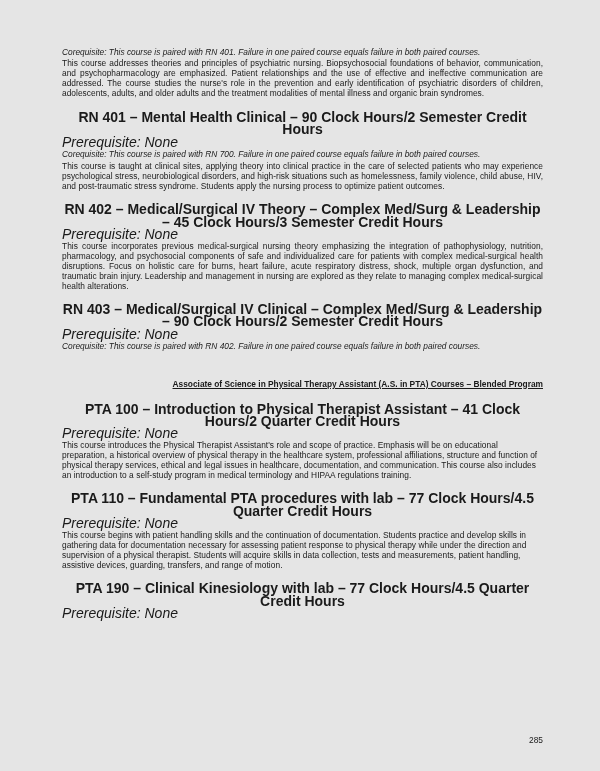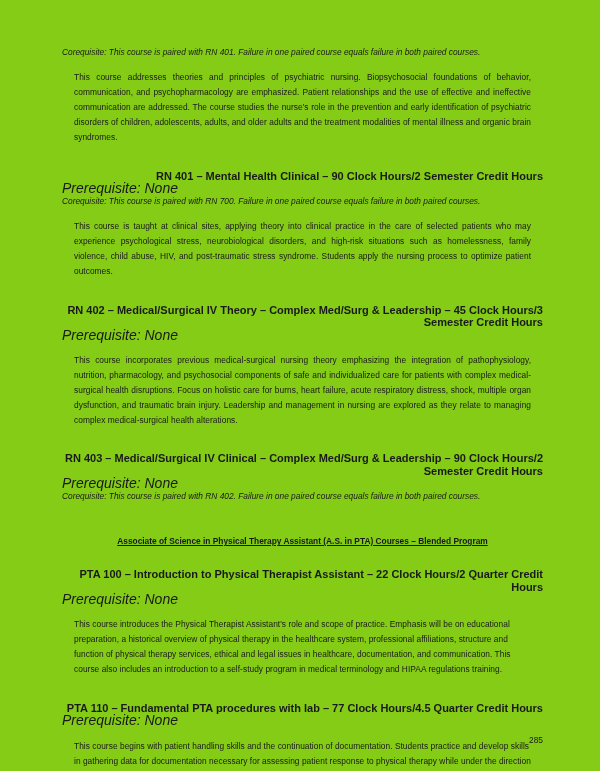--- a/index.html
+++ b/index.html
@@ -9,70 +9,70 @@
     background: #ffffff;
   }
   body {
     font-family: "Liberation Sans", sans-serif;
     color: #1a1a1a;
   }
   .page {
     position: relative;
     width: 600px;
     height: 771px;
-    background: #84cc16;
+    background: #e5e5e5;
     overflow: hidden;
     box-sizing: border-box;
   }
   .content {
     position: absolute;
     left: 62px;
     top: 46px;
     width: 481px;
   }
   
   .para {
     font-size: 8.35px;
-    line-height: 15px;
-    margin: 12px;
+    line-height: 10px;
+    margin: 0;
     text-align: justify;
     letter-spacing: 0.005em;
     -webkit-font-smoothing: antialiased;
   }
   .para.left {
     text-align: left;
   }
   .course-title {
-    font-size: 11px;
+    font-size: 14px;
     line-height: 12.45px;
     font-weight: bold;
     margin: 0;
-    text-align: right;
+    text-align: center;
   }
   .prereq {
     font-size: 14px;
     line-height: 12.45px;
     font-style: italic;
     margin: 0;
     text-align: left;
   }
   .coreq {
     font-size: 8.35px;
     line-height: 12.45px;
     font-style: italic;
     margin: 0;
     text-align: left;
   }
   .section-heading {
     font-size: 8.35px;
     line-height: 12.45px;
     font-weight: bold;
     text-decoration: underline;
-    margin: 8px;
-    text-align: center;
+    margin: 0;
+    text-align: right;
   }
   .gap {
     height: 12.45px;
   }
   .course-block {
     margin: 0;
   }
   .page-number {
     position: absolute;
     right: 57px;
@@ -120,21 +120,21 @@
     </div>
 
     <div class="gap"></div>
     <div class="gap"></div>
 
     <p class="section-heading">Associate of Science in Physical Therapy Assistant (A.S. in PTA) Courses – Blended Program</p>
 
     <div class="gap"></div>
 
     <div class="course-block">
-      <p class="course-title">PTA 100 – Introduction to Physical Therapist Assistant – 22 Clock Hours/2 Quarter Credit Hours</p>
+      <p class="course-title">PTA 100 – Introduction to Physical Therapist Assistant – 41 Clock Hours/2 Quarter Credit Hours</p>
       <p class="prereq">Prerequisite: None</p>
       <p class="para left">This course introduces the Physical Therapist Assistant's role and scope of practice. Emphasis will be on educational preparation, a historical overview of physical therapy in the healthcare system, professional affiliations, structure and function of physical therapy services, ethical and legal issues in healthcare, documentation, and communication. This course also includes an introduction to a self-study program in medical terminology and HIPAA regulations training.</p>
     </div>
 
     <div class="gap"></div>
 
     <div class="course-block">
       <p class="course-title">PTA 110 – Fundamental PTA procedures with lab – 77 Clock Hours/4.5 Quarter Credit Hours</p>
       <p class="prereq">Prerequisite: None</p>
       <p class="para left">This course begins with patient handling skills and the continuation of documentation. Students practice and develop skills in gathering data for documentation necessary for assessing patient response to physical therapy while under the direction and supervision of a physical therapist.  Students will acquire skills in data collection, tests and measurements, patient handling, assistive devices, guarding, transfers, and range of motion.</p>

